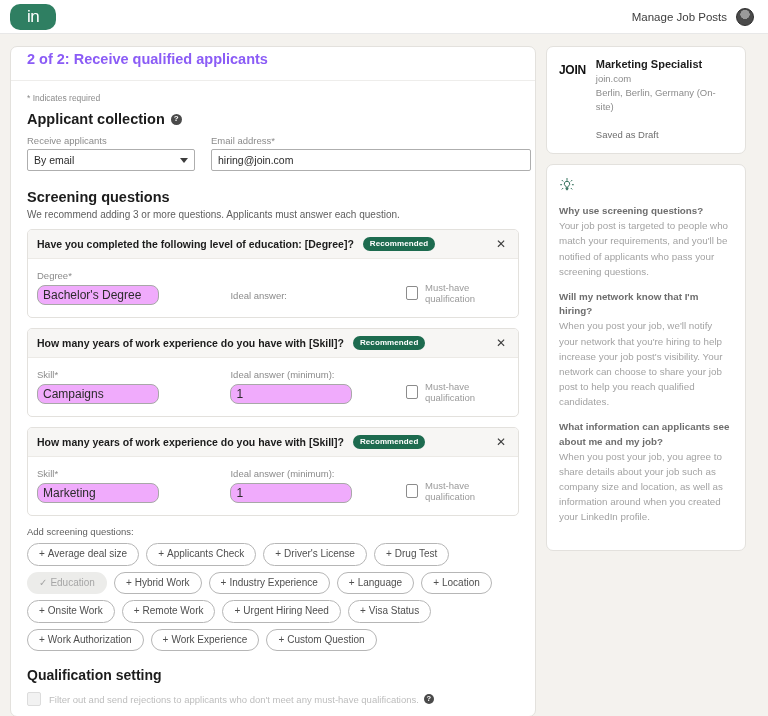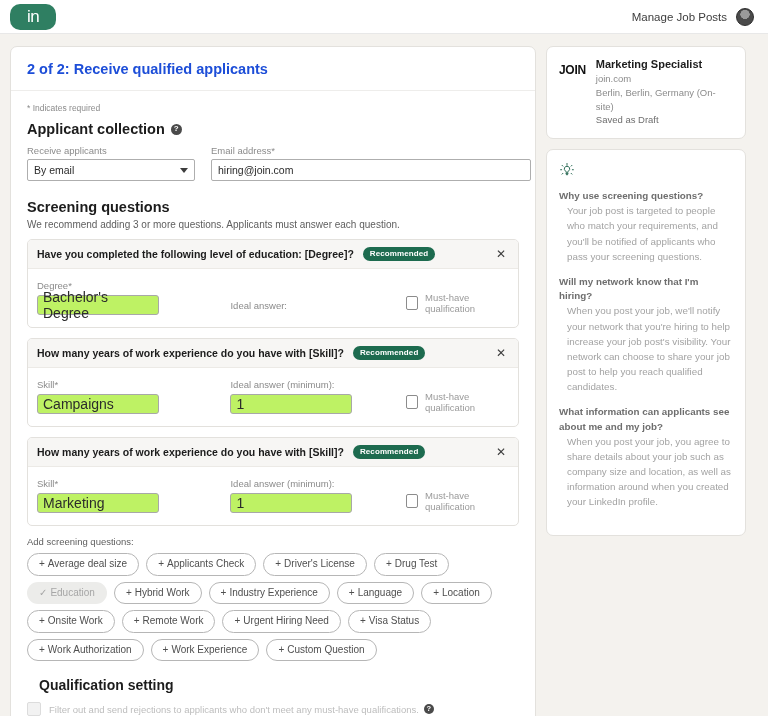--- a/index.html
+++ b/index.html
@@ -39,22 +39,22 @@
   .main-col { width: 526px; }
   .side-col { width: 200px; }
 
   .card {
     background: #ffffff; border: 1px solid #e3e1dd; border-radius: 7px;
   }
 
   
   .main-card { padding: 0 0 10px 0; }
   .step-title {
-    font-size: 14.5px; font-weight: bold; color: #1d4ed8;
-    padding: 14px 16px 13px 16px;
+    font-size: 14.5px; font-weight: bold; color: #8b5cf6;
+    padding: 4px 16px 13px 16px;
     border-bottom: 1px solid #eeedeb;
   }
   .inner { padding: 10px 16px 0 16px; }
   .req-note { font-size: 8.5px; color: #8b8b8b; margin: 2px 0 8px 0; }
 
   .sec-h {
     font-size: 14.5px; font-weight: bold; color: #1c1c1c;
     display: flex; align-items: center; gap: 6px; margin: 0 0 8px 0;
   }
   .qmark {
@@ -103,23 +103,23 @@
   }
   .xbtn {
     margin-left: auto; font-size: 12px; color: #3d3d3d;
     line-height: 1; padding: 0 3px;
   }
   .qbody { display: flex; align-items: flex-end; padding: 11px 9px 12px 9px; gap: 22px; }
   .qf1 { width: 196px; }
   .qf2 { width: 175px; }
   .small-lbl { font-size: 9.5px; color: #8b8b8b; margin-bottom: 4px; }
   .q-input {
-    width: 122px; height: 20px; border: 1px solid #a8a8a8; border-radius: 3px;
-    background: #bef264; display: flex; align-items: center;
-    padding: 0 5px; font-size: 14px; color: #2b2b2b;
+    width: 122px; height: 20px; border: 1px solid #a8a8a8; border-radius: 8px;
+    background: #f0abfc; display: flex; align-items: center;
+    padding: 0 5px; font-size: 12px; color: #2b2b2b;
   }
   .ideal-val { font-size: 10.5px; color: #1c1c1c; padding-top: 2px; }
   .mh { display: flex; align-items: center; gap: 7px; padding-bottom: 1px; }
   .cbox { width: 14px; height: 14px; border: 1px solid #8c8c8c; border-radius: 2px; background: #fff; }
   .mh-lbl { font-size: 9.5px; color: #9a9a9a; }
 
   
   .chips-lbl { font-size: 9.5px; color: #5e5e5e; margin: 6px 0 6px 0; }
   .chips { display: flex; flex-wrap: wrap; gap: 6px 7px; }
   .chip {
@@ -129,45 +129,45 @@
   }
   .chip.sel {
     background: #ececea; border-color: transparent; color: #a6a6a6;
   }
   .chip .pl { color: #4f4f4f; margin-right: 3px; }
   .chip.sel .pl { color: #a6a6a6; }
 
   
   .qs-h {
     font-size: 14px; font-weight: bold; color: #1c1c1c;
-    margin: 16px 0 9px 12px;
+    margin: 16px 0 9px 0;
   }
   .qs-row { display: flex; align-items: center; gap: 8px; }
   .cbox-dis { width: 14px; height: 14px; border: 1px solid #dcdcdc; border-radius: 2px; background: #f2f2f2; }
   .qs-txt { font-size: 9.5px; color: #bdbdbd; display: flex; align-items: center; gap: 5px; }
   .qmark-sm {
     width: 10px; height: 10px; border-radius: 50%; background: #4a4a4a;
     color: #fff; font-size: 7.5px; font-weight: bold;
     display: inline-flex; align-items: center; justify-content: center; line-height: 1;
   }
 
   
   .job-card { padding: 11px 12px; display: flex; gap: 10px; margin-bottom: 10px; }
   .join-logo {
     font-size: 12px; font-weight: bold; color: #111111;
     letter-spacing: -0.3px; padding-top: 5px; flex-shrink: 0;
   }
   .job-title { font-size: 11px; font-weight: bold; color: #1c1c1c; margin-bottom: 2px; }
   .job-meta { font-size: 9.5px; color: #8b8b8b; line-height: 1.45; }
-  .job-meta.dark { color: #6e6e6e; }
+  .job-meta.dark { color: #6e6e6e; margin-top: 15px; }
 
   .tips-card { padding: 12px 12px 14px 12px; }
   .bulb { width: 16px; height: 16px; margin-bottom: 11px; display: block; }
   .tip-q { font-size: 9.8px; font-weight: bold; color: #6e6e6e; line-height: 1.45; }
-  .tip-a { font-size: 9.8px; color: #a3a3a3; line-height: 1.55; margin-bottom: 11px; margin-left: 8px; }
+  .tip-a { font-size: 9.8px; color: #a3a3a3; line-height: 1.55; margin-bottom: 11px; }
 </style>
 </head>
 <body>
 
 <div class="page">
 
   <div class="topnav">
     <div class="li-logo">in</div>
     <div class="nav-right">
       <span class="nav-link">Manage Job Posts</span>

